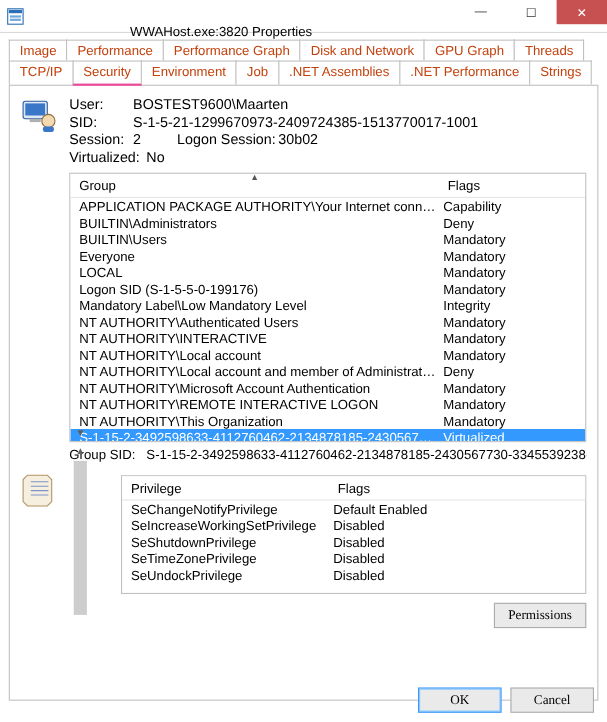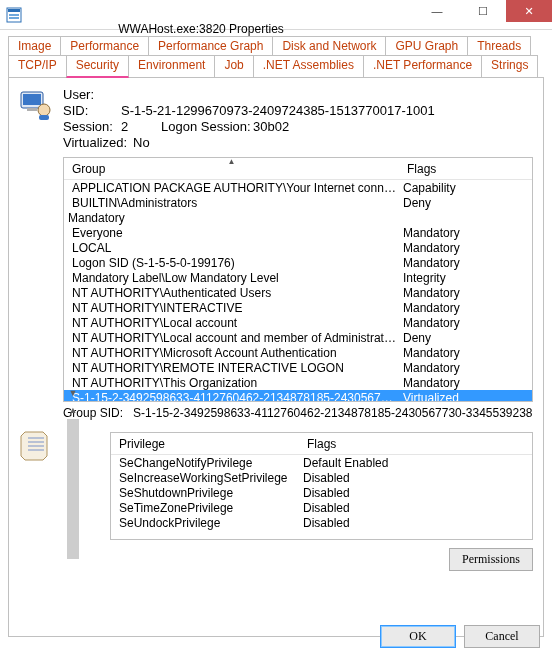--- a/index.html
+++ b/index.html
@@ -261,20 +261,21 @@
           <rect x="2" y="4" width="22" height="16" rx="2" fill="#dfe8f5" stroke="#2b5aa0"></rect>
           <rect x="4" y="6" width="18" height="11" fill="#3a77c8"></rect>
           <rect x="8" y="20" width="10" height="3" fill="#b0b0b0"></rect>
           <circle cx="25" cy="22" r="6" fill="#f3d9b1" stroke="#8c6c3a"></circle>
           <rect x="20" y="27" width="10" height="5" rx="2" fill="#3a77c8"></rect>
         </svg>
       </div>
       <div class="rows">
         <div class="inforow">
             <span class="lbl">User:</span>
+            <span>BOSTEST9600\Maarten</span>
           </div>
         <div class="inforow">
             <span class="lbl">SID:</span>
             <span>S-1-5-21-1299670973-2409724385-1513770017-1001</span>
           </div>
         <div class="inforow">
           <span class="lbl">Session:</span>
           <span style="width:40px">2</span>
           <span style="width:92px">Logon Session:</span>
           <span>30b02</span>
@@ -298,20 +299,21 @@
         <div class="lv-rows" id="groupsRows">
             <div class="lv-row">
               <div class="c1 grp-c1">APPLICATION PACKAGE AUTHORITY\Your Internet connect…</div>
               <div class="c2 grp-c2">Capability</div>
             </div>
             <div class="lv-row">
               <div class="c1 grp-c1">BUILTIN\Administrators</div>
               <div class="c2 grp-c2">Deny</div>
             </div>
             <div class="lv-row">
+              <div class="c1 grp-c1">BUILTIN\Users</div>
               <div class="c2 grp-c2">Mandatory</div>
             </div>
             <div class="lv-row">
               <div class="c1 grp-c1">Everyone</div>
               <div class="c2 grp-c2">Mandatory</div>
             </div>
             <div class="lv-row">
               <div class="c1 grp-c1">LOCAL</div>
               <div class="c2 grp-c2">Mandatory</div>
             </div>

